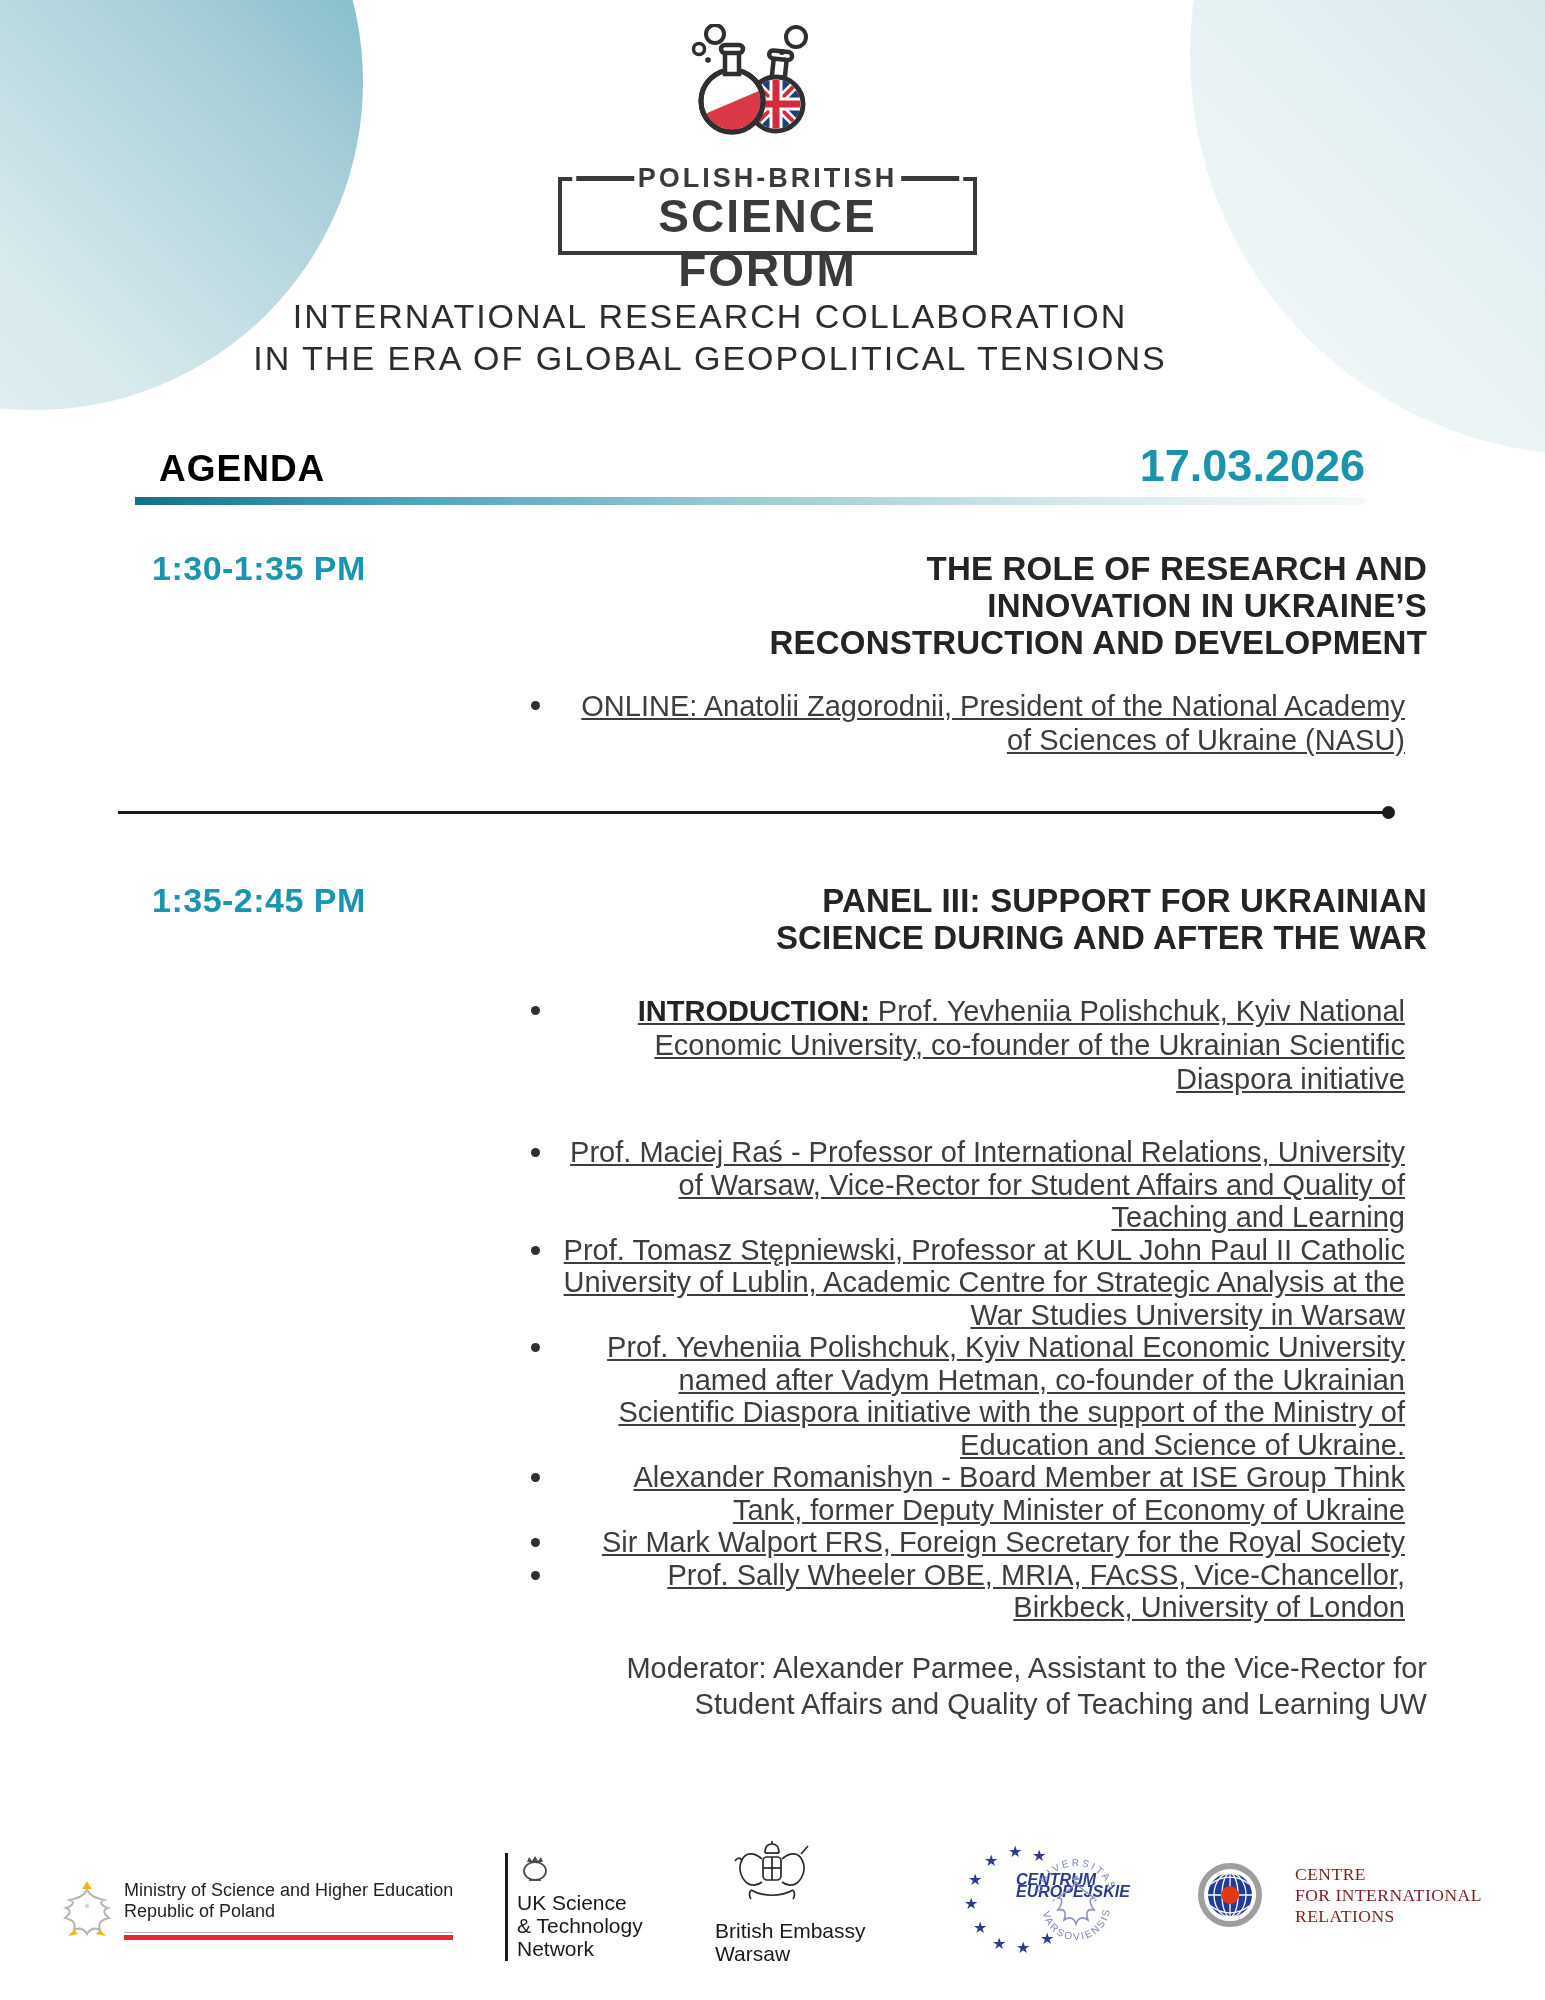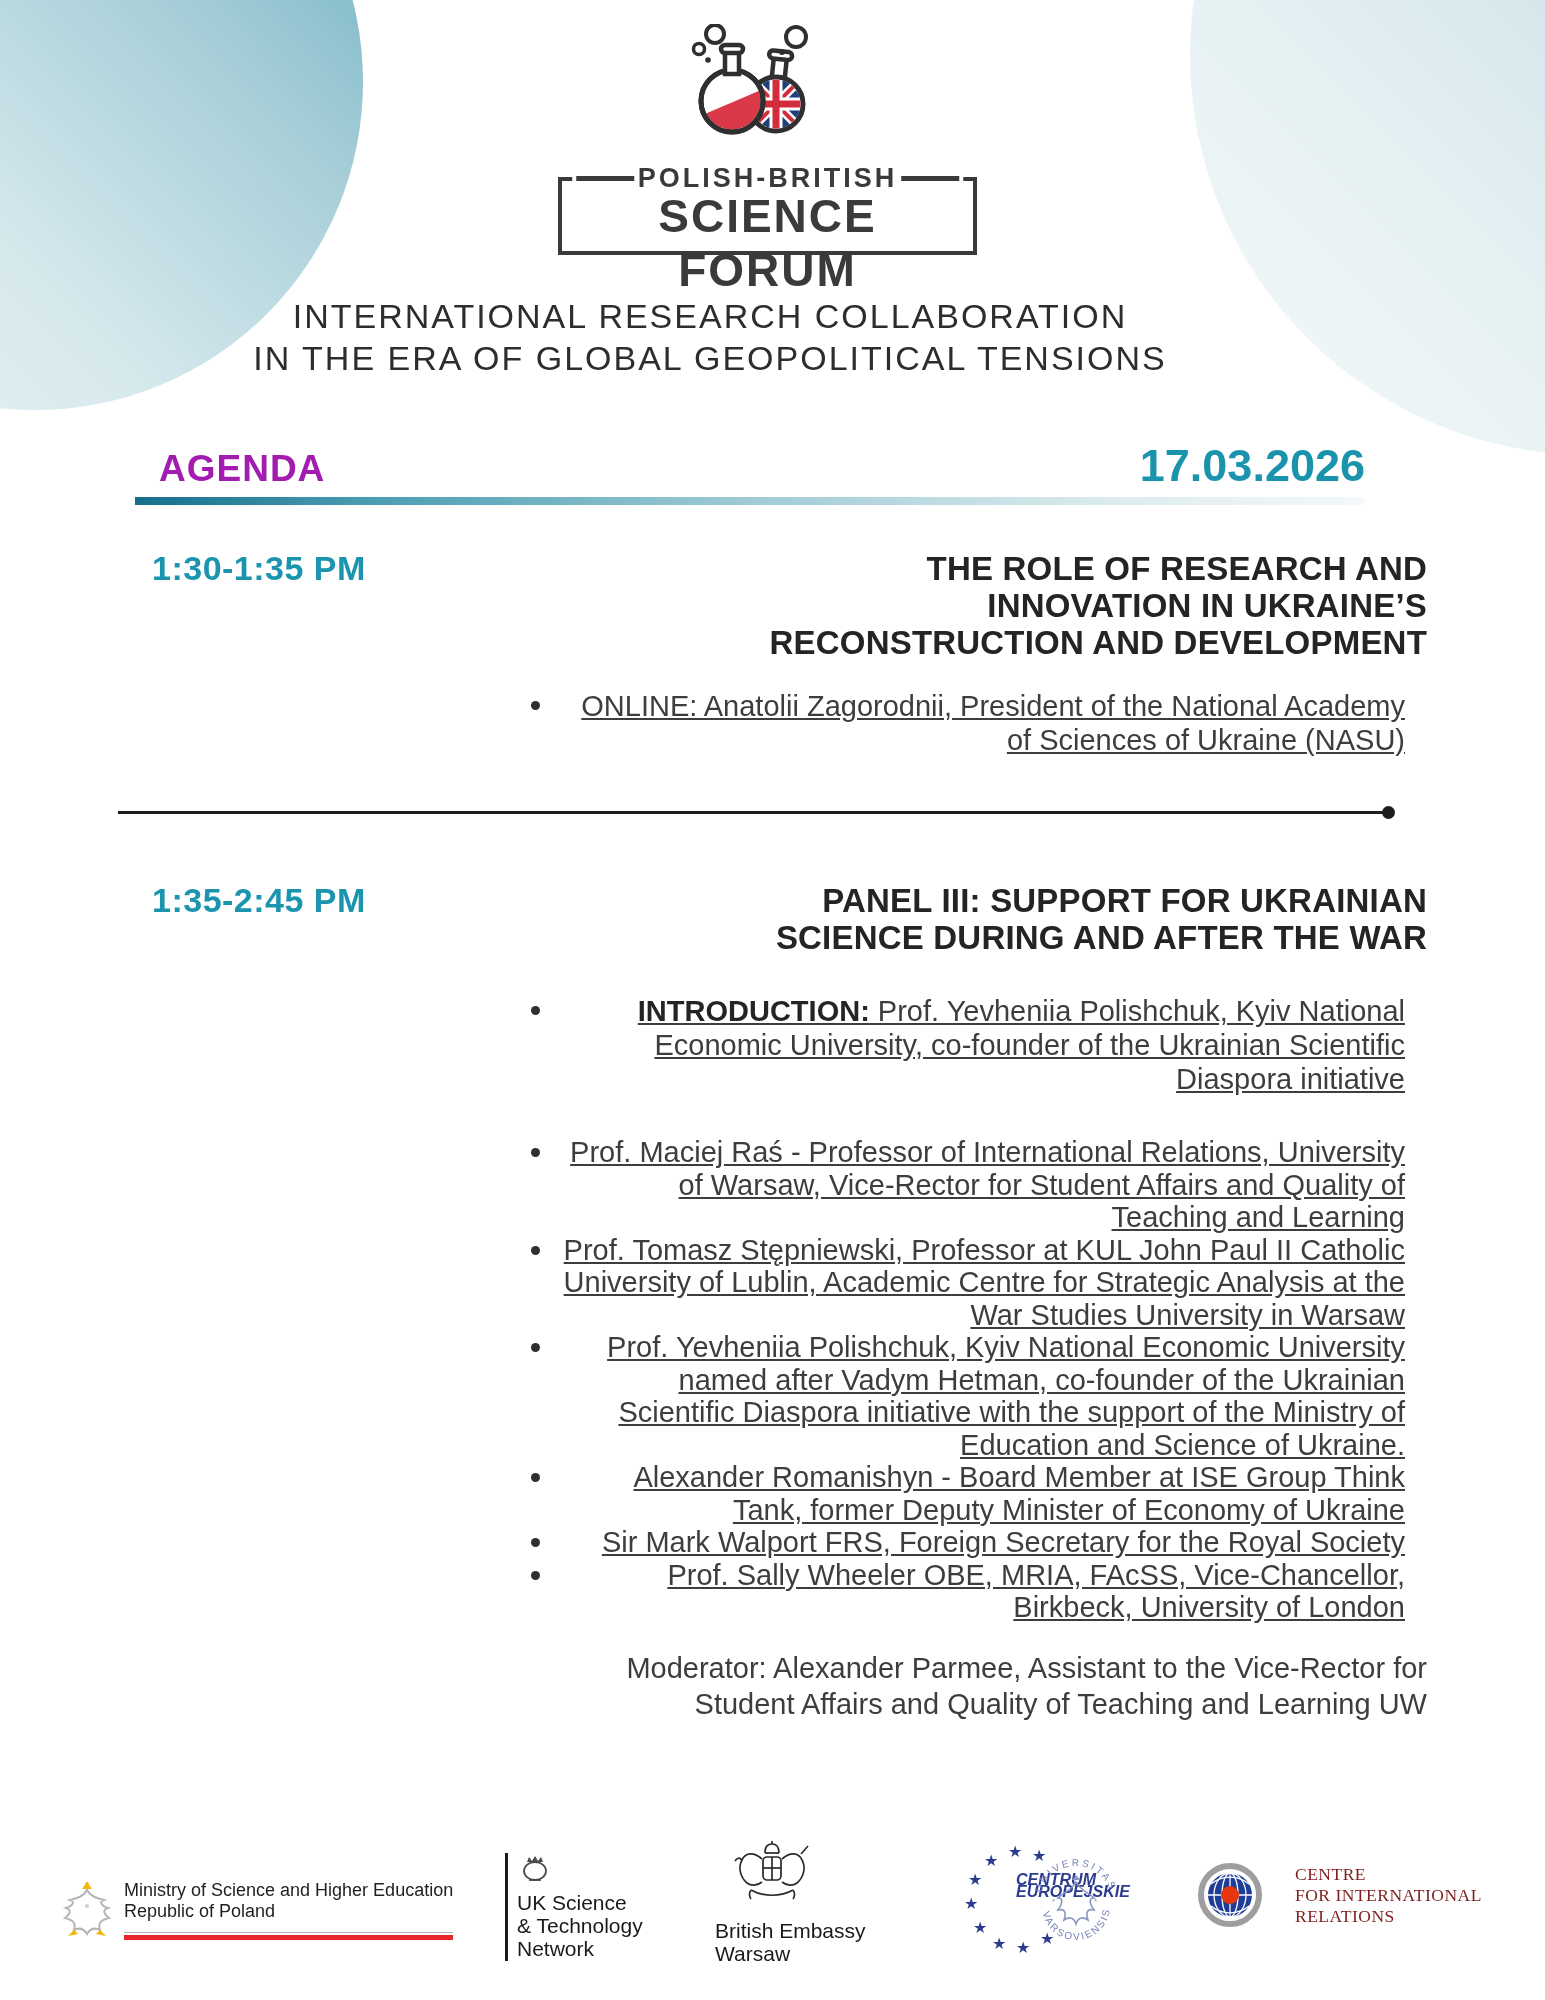--- a/index.html
+++ b/index.html
@@ -36,21 +36,21 @@
   }
   .subtitle{
     position:absolute;left:0;top:295px;width:1420px;text-align:center;
     font-size:34px;line-height:42px;letter-spacing:2px;color:#2d2d2d;white-space:pre-line;
   }
   
   .agenda-row{
     position:absolute;left:135px;top:440px;width:1230px;
     display:flex;justify-content:space-between;align-items:baseline;
   }
-  .agenda-title{font-size:37px;font-weight:800;letter-spacing:1px;color:#a21caf;margin-left:24px;}
+  .agenda-title{font-size:37px;font-weight:800;letter-spacing:1px;color:#000000;margin-left:24px;}
   .agenda-date{font-size:45px;font-weight:800;color:#1a93ad;}
   .agenda-rule{
     position:absolute;left:135px;top:497px;width:1230px;height:8px;border-radius:0 4px 4px 0;
     background:linear-gradient(90deg,#156f8b 0%,#4d9fb4 20%,#9fcbd5 50%,#ddecef 80%,#f3f9fa 100%);
   }
   
   .session{position:absolute;left:0;width:1545px;text-align:right;}
   .session-time{
     position:absolute;left:152px;top:0;
     font-size:34px;font-weight:800;color:#1b94ae;letter-spacing:0.5px;line-height:37px;

